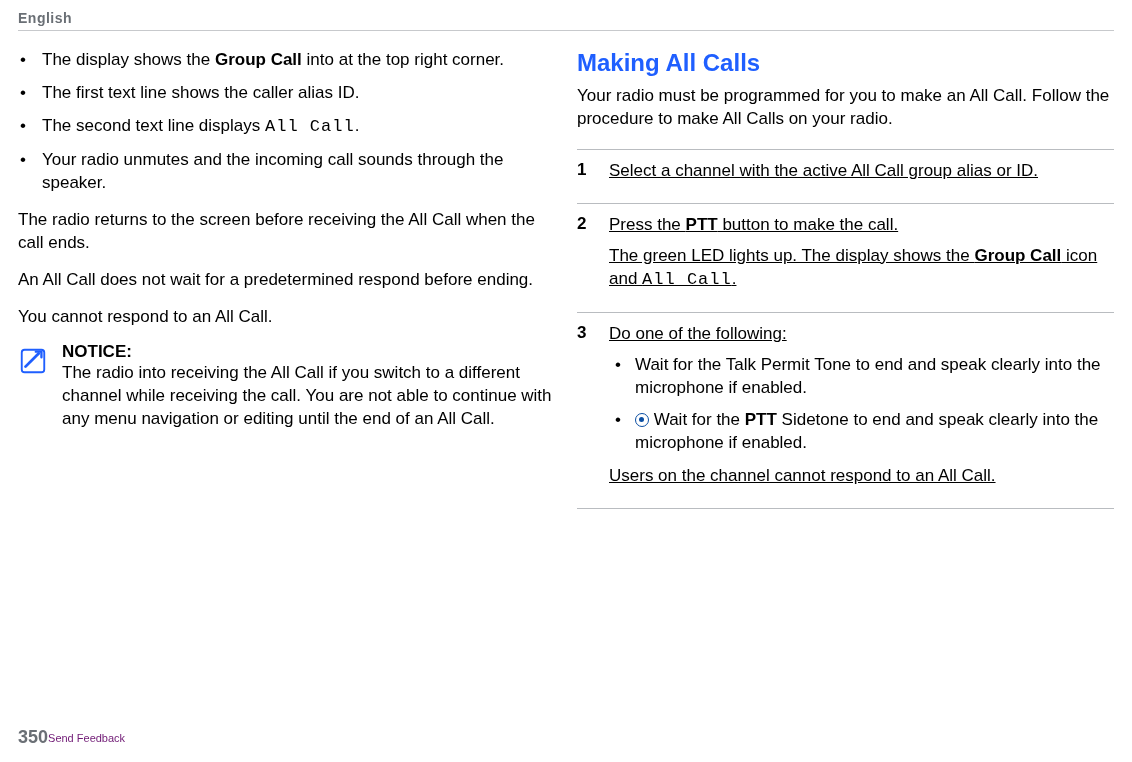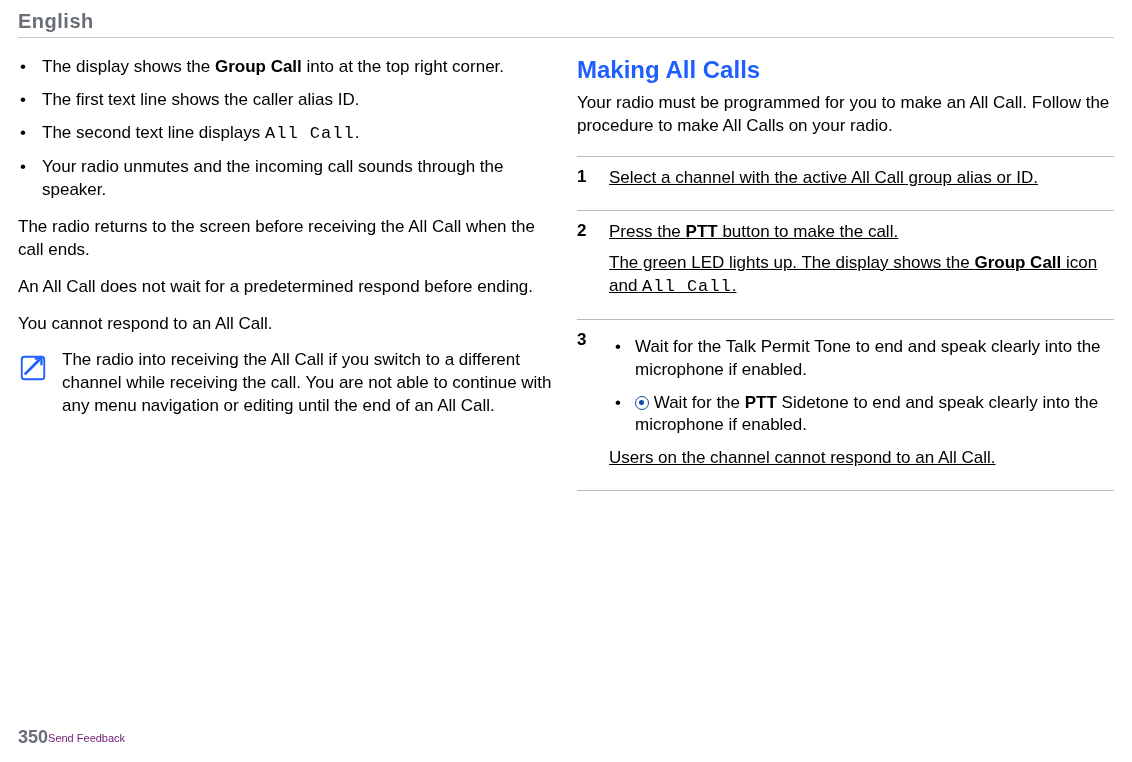--- a/index.html
+++ b/index.html
@@ -1,18 +1,18 @@
 <!DOCTYPE html>
 <html><head>
   <meta charset="utf-8">
   <style>
     * { box-sizing: border-box; margin: 0; padding: 0; }
     html, body { width: 1132px; height: 762px; font-family: Arial, Helvetica, sans-serif; color: #000; background: #fff; }
     body { position: relative; padding: 10px 18px 16px 18px; }
-    .header-title { font-weight: bold; color: #6a6f75; font-size: 20px; letter-spacing: 0.5px; margin-bottom: 4px; }
+    .header-title { font-weight: bold; color: #6a6f75; font-size: 14px; letter-spacing: 0.5px; margin-bottom: 4px; }
     .divider-top { border: none; border-top: 1px solid #c7c9cc; margin: 4px 0 18px 0; }
     .content { display: flex; gap: 22px; }
     .col { flex: 1 1 50%; max-width: 545px; }
     p, li { font-size: 17px; line-height: 1.35; }
     ul.bullets { list-style: none; margin-bottom: 14px; }
     ul.bullets > li { display: flex; margin-bottom: 10px; }
     ul.bullets > li > .dot { width: 24px; flex: 0 0 24px; padding-left: 2px; color: #000; }
     ul.bullets > li > .txt { flex: 1; }
     .para { margin-bottom: 14px; }
     strong { font-weight: bold; }
@@ -78,20 +78,21 @@
 
     <div class="notice">
       <div class="notice-icon">
         <svg viewBox="0 0 32 32">
           <rect x="4" y="4" width="24" height="24" rx="3" fill="none" stroke="#1f5fff" stroke-width="2"></rect>
           <line x1="8" y1="22" x2="22" y2="8" stroke="#1f5fff" stroke-width="3" stroke-linecap="round"></line>
           <path d="M19 6 L25 6 L25 12" fill="none" stroke="#1f5fff" stroke-width="2.5" stroke-linecap="round"></path>
         </svg>
       </div>
       <div class="notice-body">
+        <div class="notice-label">NOTICE:</div>
         <p>The radio into receiving the All Call if you switch to a different channel while receiving the call. You are not able to continue with any menu navigation or editing until the end of an All Call.</p>
       </div>
     </div>
   </div>
 
   <div class="col">
     <div class="section-title">Making All Calls</div>
     <p class="intro-right">Your radio must be programmed for you to make an All Call. Follow the procedure to make All Calls on your radio.</p>
 
     <div class="steps">
@@ -110,20 +111,21 @@
           </p>
           <p>
             <span>The green LED lights up. The display shows the </span><strong>Group Call</strong><span> icon and </span><span class="mono">All Call</span><span>.</span>
           </p>
         </div>
       </div>
 
       <div class="step">
         <div class="num">3</div>
         <div class="body">
+          <p>Do one of the following:</p>
           <ul class="sub-bullets">
             <li>
               <span class="dot">•</span>
               <span class="txt">Wait for the Talk Permit Tone to end and speak clearly into the microphone if enabled.</span>
             </li>
             <li>
               <span class="dot">•</span>
               <span class="txt">
                 <span class="inline-icon"></span>
                 <span>Wait for the </span><strong>PTT</strong><span> Sidetone to end and speak clearly into the microphone if enabled.</span>

